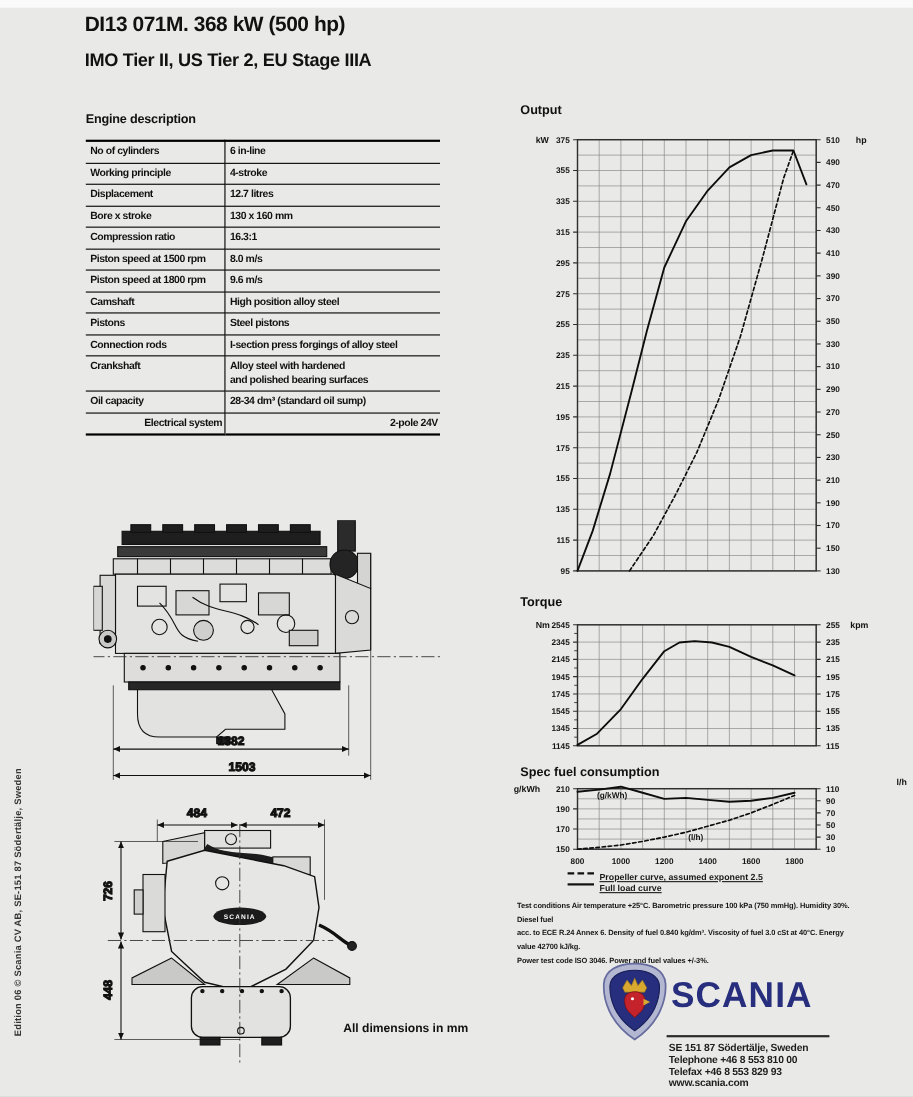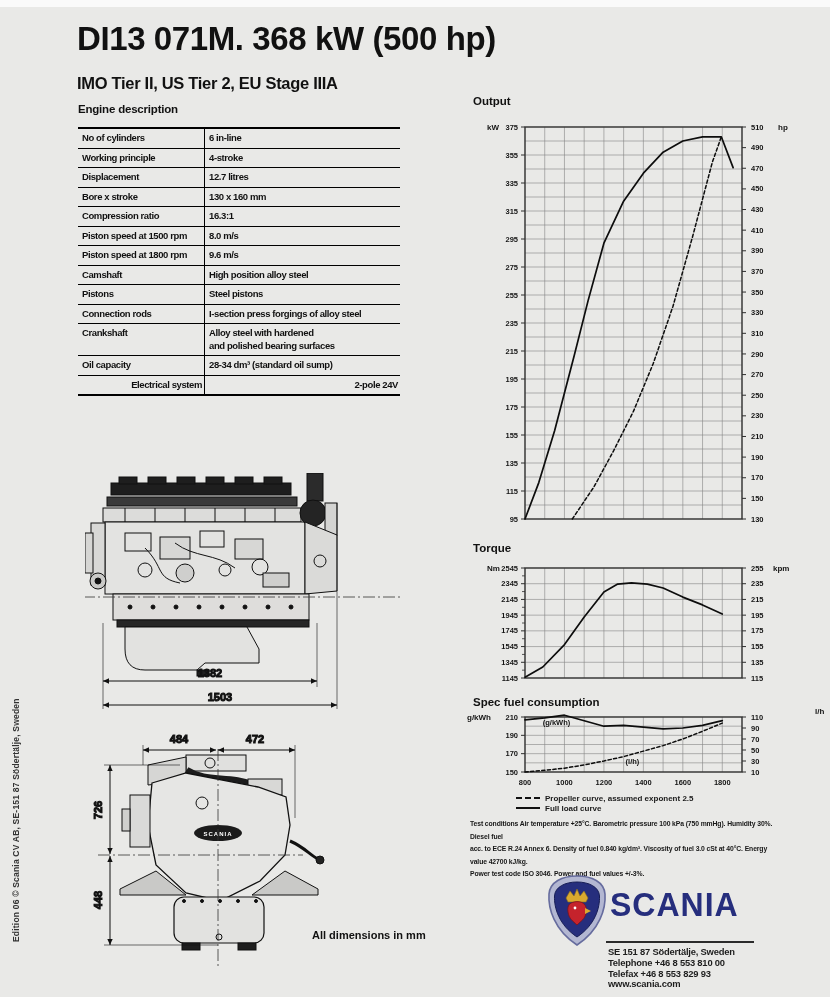--- a/index.html
+++ b/index.html
@@ -1,35 +1,35 @@
 <!DOCTYPE html>
 <html><head>
 <meta charset="utf-8">
 <style>
   html,body{margin:0;padding:0;background:#cfcfcf;}
   .sheet{position:relative;width:830px;height:997px;background:#e9e9e7;
          font-family:"Liberation Sans",sans-serif;color:#111;overflow:hidden;}
   .topedge{position:absolute;top:0;left:0;right:0;height:7px;background:#fafafa;}
-  .title{position:absolute;left:77px;top:20px;font-size:33px;font-weight:bold;letter-spacing:-0.4px;}
-  .subtitle{position:absolute;left:77px;top:46px;font-size:16.5px;font-weight:bold;letter-spacing:-0.3px;margin-top:28px;}
+  .title{position:absolute;left:77px;top:12px;font-size:19px;font-weight:bold;letter-spacing:-0.4px;}
+  .subtitle{position:absolute;left:77px;top:46px;font-size:16.5px;font-weight:bold;letter-spacing:-0.3px;}
   .sec-h{position:absolute;font-size:11.5px;font-weight:bold;letter-spacing:-0.2px;}
   table.spec{position:absolute;left:78px;top:127px;width:322px;border-collapse:collapse;
              border-top:2.2px solid #000;}
   table.spec td{border-bottom:1.4px solid #000;font-size:9.5px;font-weight:bold;
                 letter-spacing:-0.4px;line-height:12.5px;padding:3px 2px 3px 4px;
                 vertical-align:top;white-space:pre;}
   table.spec td.lbl{width:120px;border-right:1.6px solid #000;}
   table.spec tr:last-child td{border-bottom:2px solid #000;text-align:right;}
   .drawing{position:absolute;}
   .dim-note{position:absolute;left:312px;top:929px;font-size:11px;font-weight:bold;}
   .chart-title{position:absolute;left:473px;font-size:11.5px;font-weight:bold;}
   .chart{position:absolute;left:465px;}
   svg text{font-family:"Liberation Sans",sans-serif;}
   .legend{position:absolute;left:516px;top:793px;font-size:8px;font-weight:bold;color:#1a1a1a;}
-  .legend .row{display:flex;align-items:center;height:10px;}
+  .legend .row{display:flex;align-items:flex-start;height:10px;text-decoration:underline;}
   .legend .samp{width:24px;margin-right:5px;border-top:2px solid #111;height:0;}
   .legend .samp.dash{border-top-style:dashed;}
   .footnote{position:absolute;left:470px;top:818px;width:310px;font-size:6.8px;
             font-weight:bold;line-height:12.5px;color:#161616;letter-spacing:-0.1px;}
   .badge{position:absolute;left:544px;top:874px;}
   .wordmark{position:absolute;left:610px;top:886px;font-size:32px;font-weight:bold;
             letter-spacing:1px;color:#262e7d;transform:scaleY(1.02);transform-origin:0 0;}
   .footer-rule{position:absolute;left:606px;top:941px;width:148px;height:2px;background:#2b2b2b;}
   .address{position:absolute;left:608px;top:947px;font-size:9.4px;font-weight:bold;
            line-height:10.8px;color:#1d1d1d;letter-spacing:-0.2px;}

